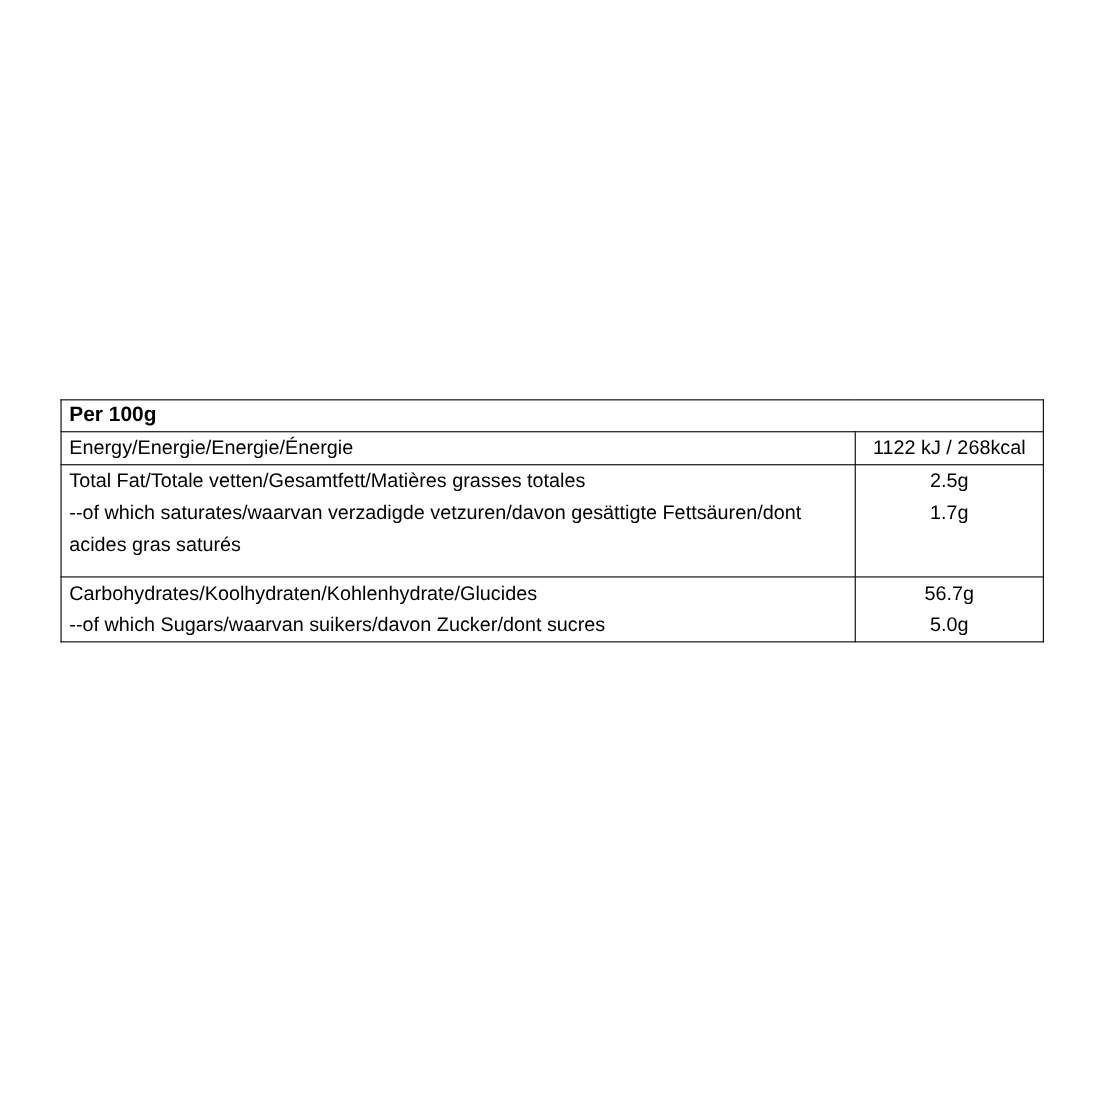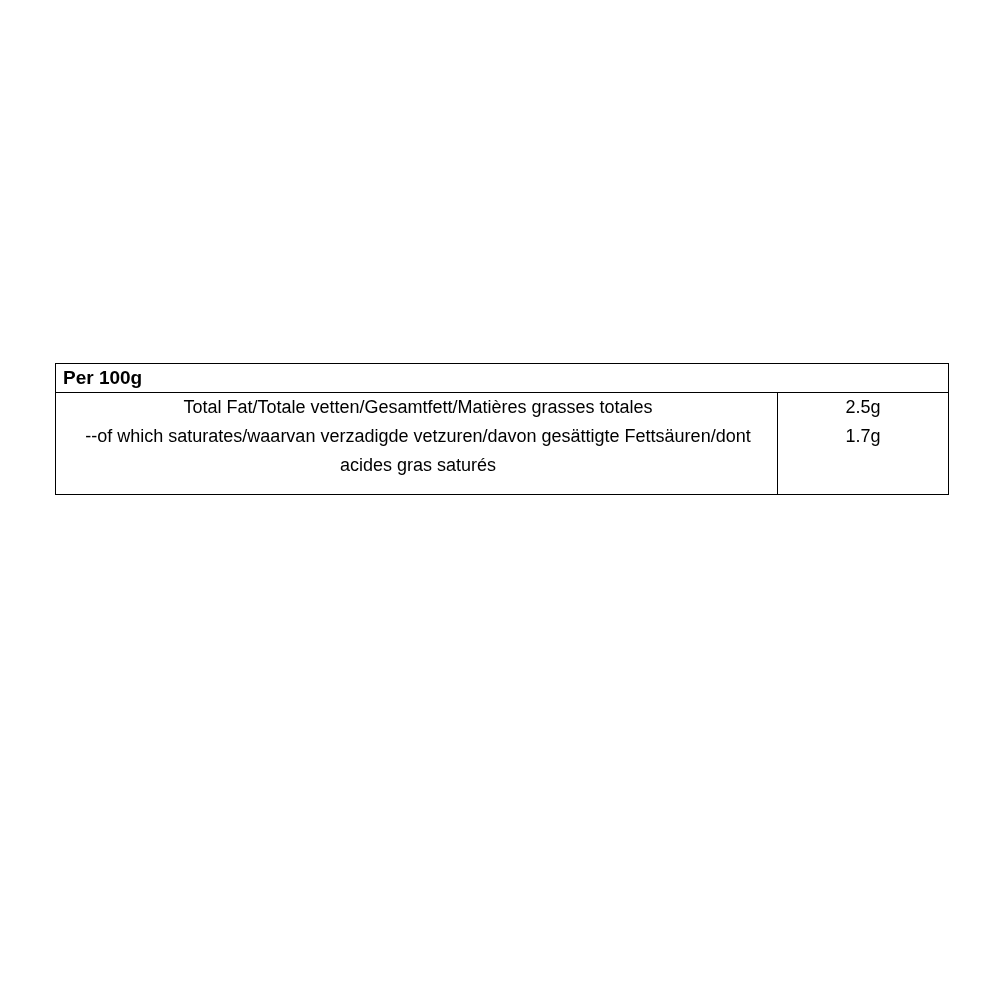--- a/index.html
+++ b/index.html
@@ -45,42 +45,56 @@
     height: 29px;
     line-height: 27px;
     font-weight: bold;
     font-size: 19px;
   }
   tr.r-single td {
     height: 30px;
     line-height: 29px;
   }
   tr.r-group td { padding-top: 0; }
-  tr.r-group.fat td  { height: 102px; text-align: center; }
+  tr.r-group.fat td  { height: 102px; }
   tr.r-group.carb td { height: 59px; }
   .line { line-height: 29px; }
 </style>
 </head>
 <body>
 
 <div class="stage">
   <table class="nutri">
     <colgroup>
       <col style="width:722px">
       <col style="width:171px">
     </colgroup>
     <tbody>
         <tr class="r-header">
       <td colspan="2" class="label">Per 100g</td>
     </tr>
+    <tr class="r-single">
+      <td class="label">Energy/Energie/Energie/Énergie</td>
+      <td class="value">1122 kJ / 268kcal</td>
+    </tr>
     <tr class="r-group fat">
       <td class="label">
         <div class="line">Total Fat/Totale vetten/Gesamtfett/Matières grasses totales</div>
         <div class="line">--of which saturates/waarvan verzadigde vetzuren/davon gesättigte Fettsäuren/dont acides gras saturés</div>
       </td>
       <td class="value">
         <div class="line">2.5g</div>
         <div class="line">1.7g</div>
       </td>
     </tr>
+    <tr class="r-group carb">
+      <td class="label">
+        <div class="line">Carbohydrates/Koolhydraten/Kohlenhydrate/Glucides</div>
+        <div class="line">--of which Sugars/waarvan suikers/davon Zucker/dont sucres</div>
+      </td>
+      <td class="value">
+        <div class="line">56.7g</div>
+        <div class="line">5.0g</div>
+      </td>
+    </tr>
   </tbody>
     </table>
 </div>
 
 </body></html>

